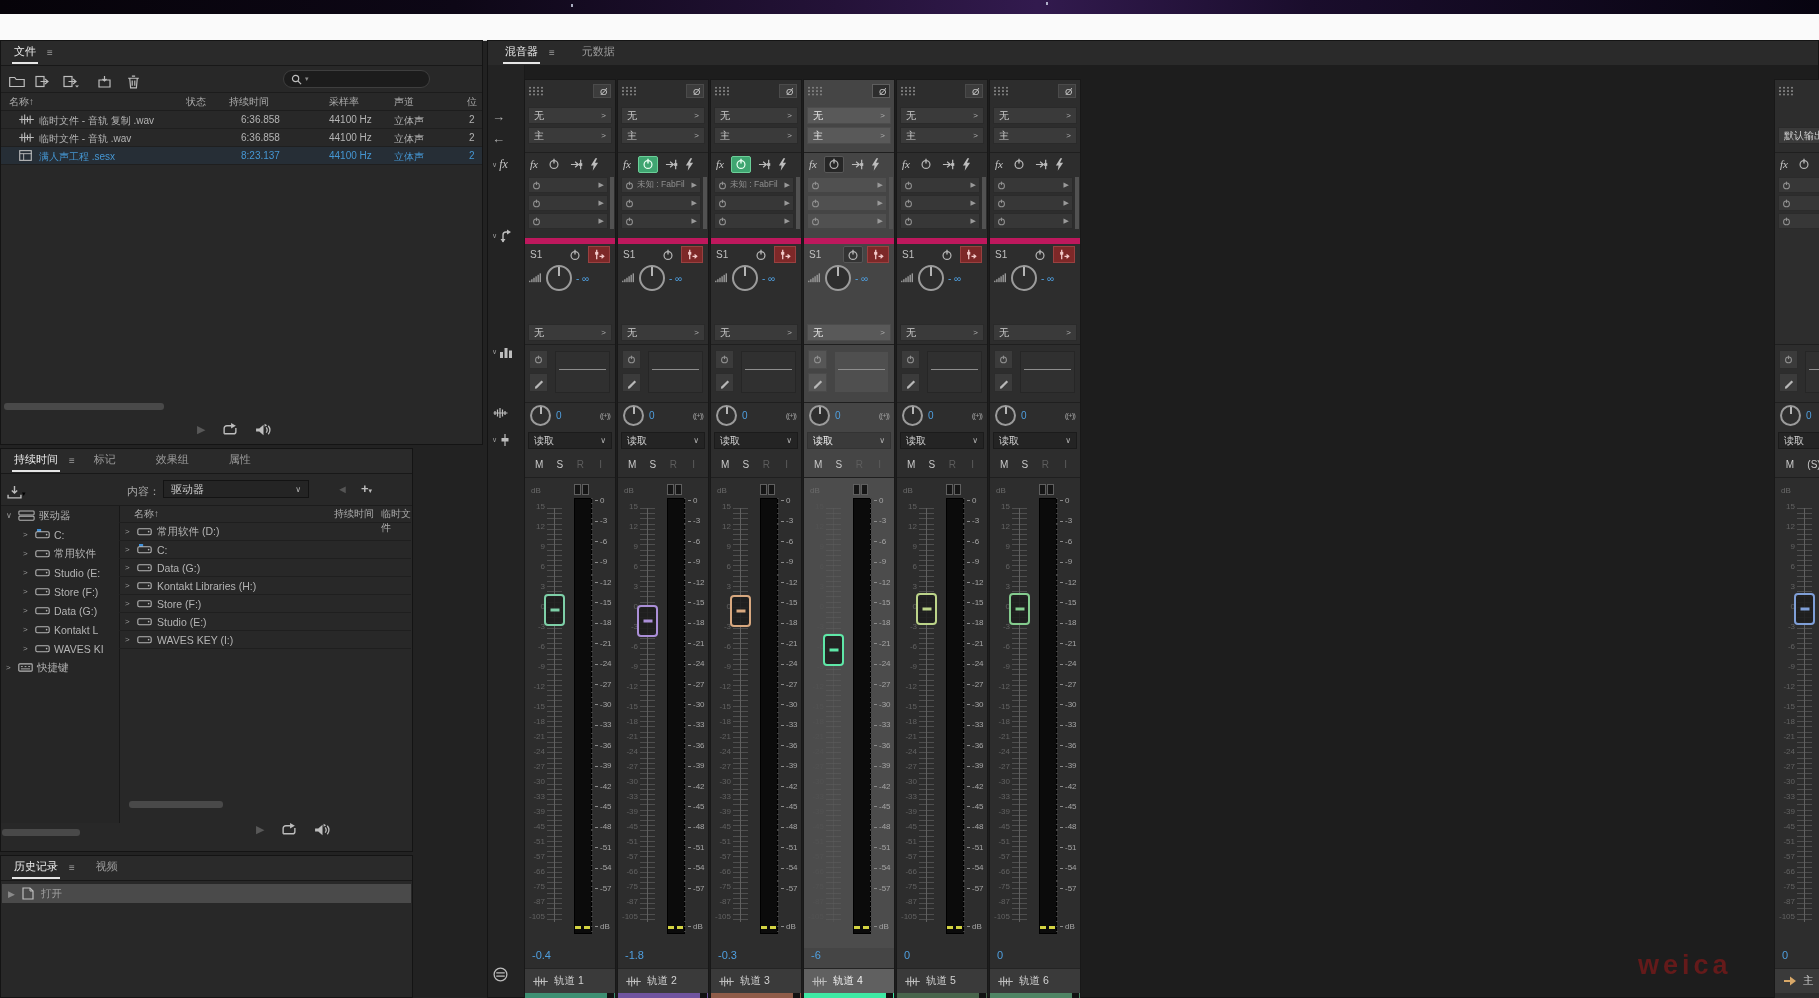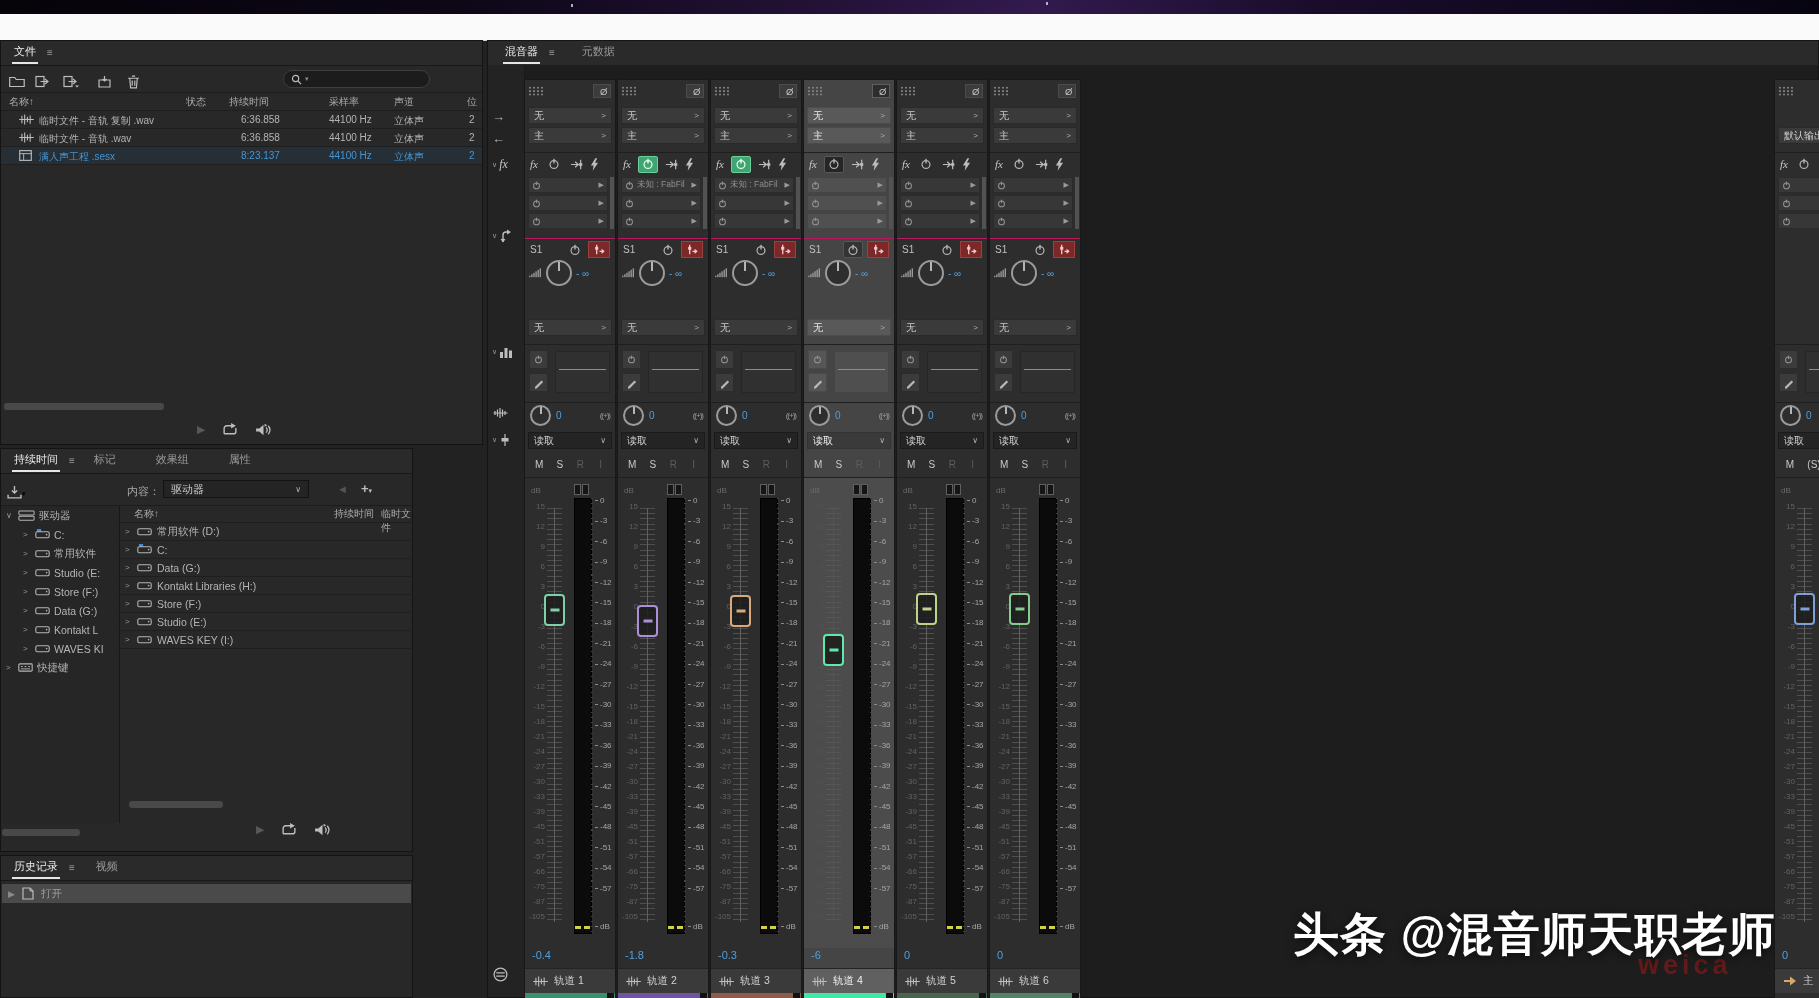--- a/index.html
+++ b/index.html
@@ -83,21 +83,21 @@
   .fxhead{display:flex;align-items:center;height:22px;padding:0 5px;gap:7px}
   .fxlbl{font-style:italic;font-family:"Liberation Serif","DejaVu Serif",serif;font-size:11px;color:#c9c9c9}
   .pwrbtn{width:18px;height:15px;display:flex;align-items:center;justify-content:center;border-radius:2px;color:#b5b5b5}
   .pwrbtn.on{background:#3fa571;border:1px solid #6cd099;color:#eafff2}
   .pwrbtn.pressed{background:#262626;border:1px solid #585858}
   .fxslot{position:relative;height:14px;margin:2px 7px 2px 3px;background:#373737;border:1px solid #2b2b2b;
     display:flex;align-items:center;padding:0 3px;font-size:8.5px;color:#8f8f8f;gap:3px;overflow:hidden;white-space:nowrap}
   .sel .fxslot{background:#505050;border-color:#454545;color:#bbb}
   .fxslot .tri{margin-left:auto;font-size:7px;color:#9a9a9a}
   .fxscrollbar{position:absolute;right:1px;top:24px;width:4px;height:52px;background:#525252}
-  .s-sends{position:absolute;left:0;right:0;top:158px;height:100px;border-top:1px solid #be185d}
+  .s-sends{position:absolute;left:0;right:0;top:158px;height:100px;border-top:6px solid #be185d}
   .sendhead{display:flex;align-items:center;height:21px;padding:0 5px}
   .sendlbl{font-size:10px;color:#c0c0c0}
   .sendhead .pwrbtn{margin-left:auto}
   .redbtn{width:20px;height:15px;background:#7d2828;border:1px solid #994040;display:flex;align-items:center;justify-content:center;margin-left:4px}
   .sel .sendhead .pwrbtn:not(.redbtn){background:#333;border:1px solid #555}
   .sendknob{display:flex;align-items:center;padding:0 4px;gap:4px;height:26px}
   .knob{border-radius:50%;border:2px solid #9b9b9b;background:#2e2e2e;position:relative;flex:none}
   .knob::after{content:"";position:absolute;left:50%;top:0;width:2px;height:42%;background:#b5b5b5;transform:translateX(-50%)}
   .kbig{width:22px;height:22px}.ksmall{width:17px;height:17px}
   .bluev{font-size:10px;color:#4f9fdf}
@@ -1782,15 +1782,14 @@
                 <path d="M1 5h7" stroke="#d8a868" stroke-width="2"></path>
                 <path d="M7 .5L13 5 7 9.5z" fill="#d8a868"></path>
               </svg>
               <span>主</span>
             </div>
           </div>
         </div>
     </div>
   </section>
 
-  <div class="watermark">头条 @混音师天职老师</div>
   <div class="watermark-sub">weica</div>
 </div>
 
 </body></html>

